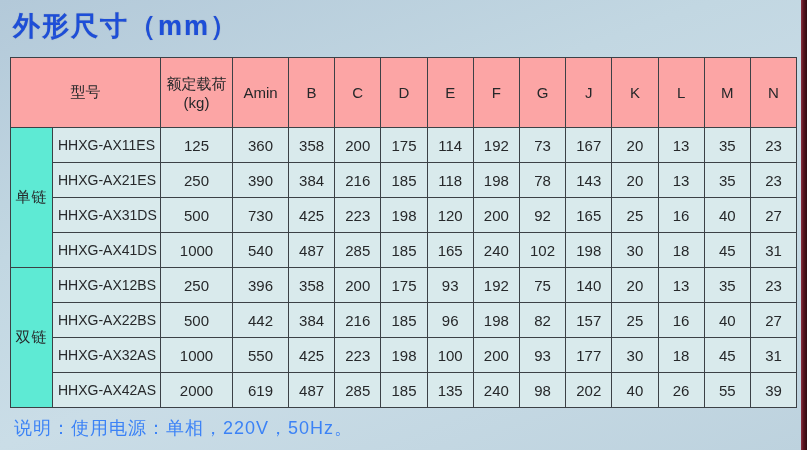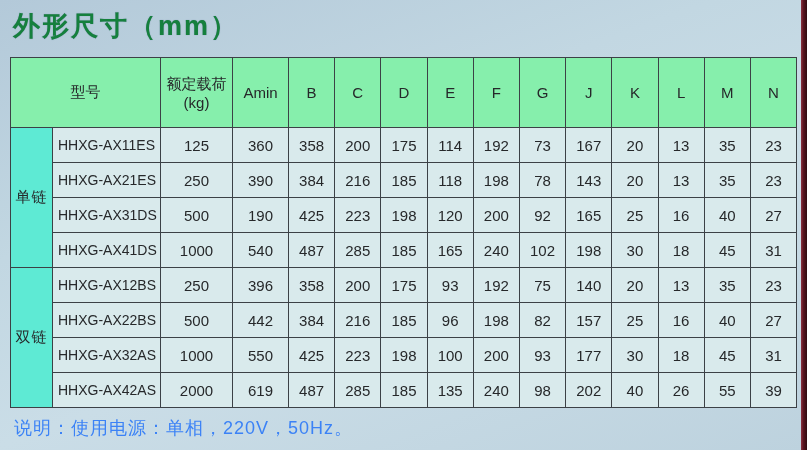--- a/index.html
+++ b/index.html
@@ -8,38 +8,38 @@
     font-family:"Liberation Sans","DejaVu Sans",sans-serif;
     background:linear-gradient(160deg,#b3c9d9 0%,#c2d7e2 35%,#cadde7 60%,#bdd2de 100%);
   }
   .edge-strip{
     position:absolute;top:0;right:0;width:6px;height:450px;
     background:linear-gradient(90deg,#8a3040 0%,#5a1520 40%,#2e0a10 100%);
   }
   .page-title{
     position:absolute;top:8px;left:13px;
     font-size:27px;font-weight:bold;letter-spacing:2px;
-    color:#15803d;
+    color:#1d4ed8;
     text-shadow:0 0 1px rgba(39,51,110,.4);
   }
   table.dims{
     position:absolute;top:57px;left:10px;
     border-collapse:collapse;table-layout:fixed;
     width:786px;
   }
   table.dims th,table.dims td{
     border:1.6px solid #3c4146;
     text-align:center;vertical-align:middle;
     color:#26282a;
     padding:0;
     overflow:hidden;
   }
   table.dims thead th{
     height:69px;
-    background:#86efac;
+    background:#fca5a5;
     font-weight:normal;font-size:15px;
   }
   table.dims td{
     height:34px;
     background:#d9eaec;
     font-size:15px;
   }
   table.dims th.group-cell{
     background:#5eead4;
     font-weight:normal;font-size:15px;
@@ -120,21 +120,21 @@
         <td>78</td>
         <td>143</td>
         <td>20</td>
         <td>13</td>
         <td>35</td>
         <td>23</td>
       </tr>
       <tr>
         <td class="model-cell">HHXG-AX31DS</td>
         <td>500</td>
-        <td>190</td>
+        <td>730</td>
         <td>425</td>
         <td>223</td>
         <td>198</td>
         <td>120</td>
         <td>200</td>
         <td>92</td>
         <td>165</td>
         <td>25</td>
         <td>16</td>
         <td>40</td>

